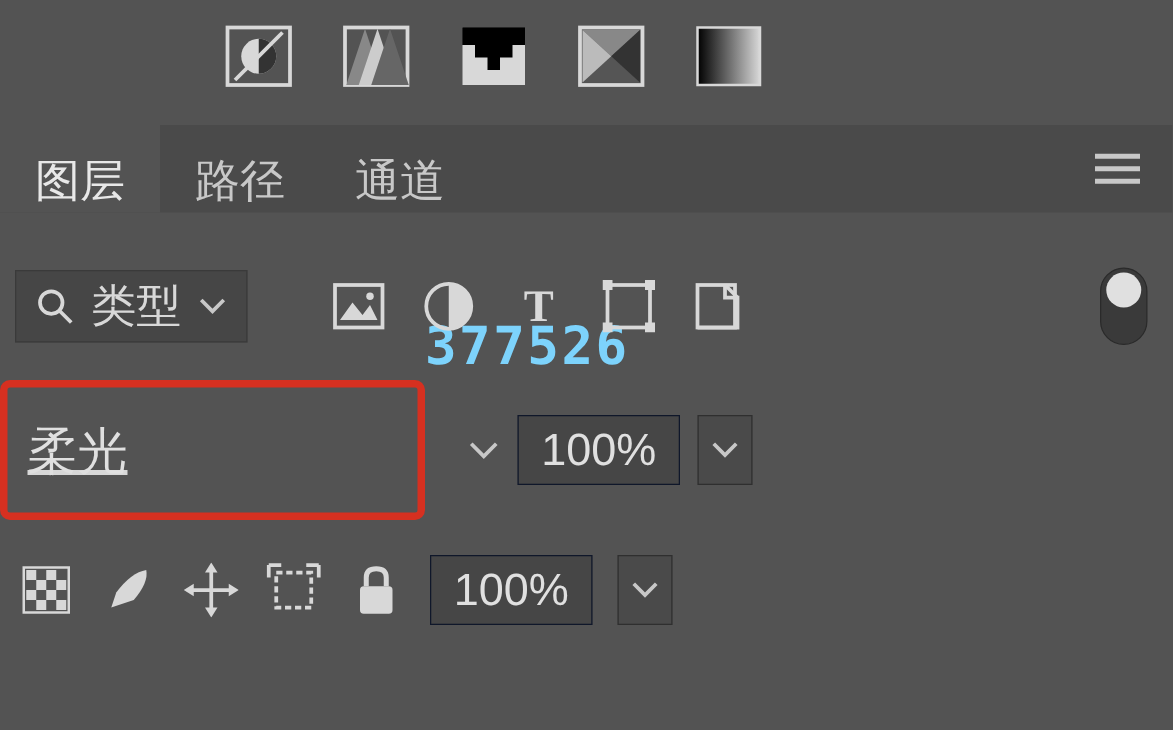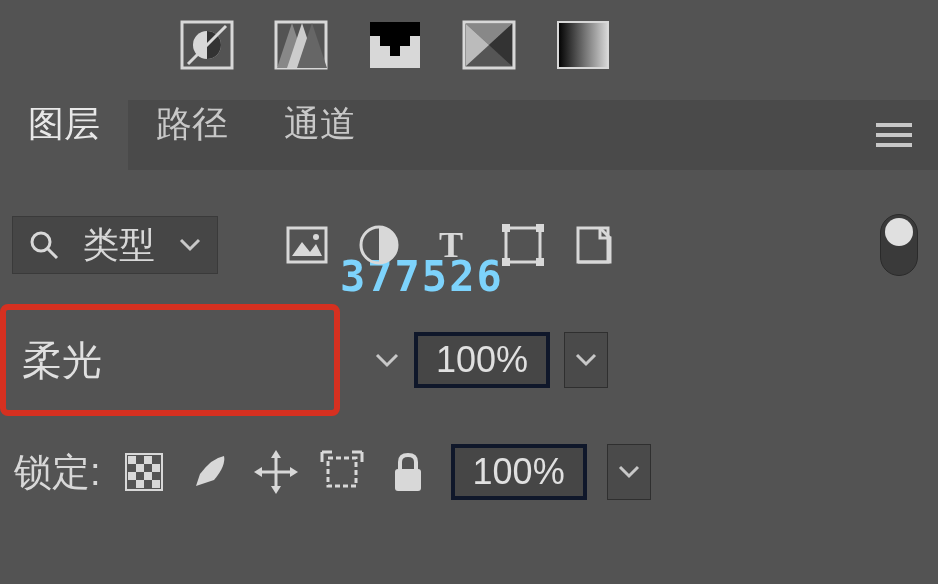--- a/index.html
+++ b/index.html
@@ -28,21 +28,21 @@
     .tabs {
       display: flex;
       align-items: center;
       height: 70px;
       background: #4a4a4a;
     }
     .tab {
       padding: 0 28px;
       height: 100%;
       display: flex;
-      align-items: flex-start;
+      align-items: flex-end;
       font-size: 36px;
       color: #c8c8c8;
       cursor: pointer;
     }
     .tab.active {
       background: #535353;
       color: #e8e8e8;
     }
     .tab-spacer { flex: 1; }
     .panel-menu {
@@ -70,21 +70,21 @@
       padding: 44px 12px 0 12px;
       gap: 22px;
       position: relative;
       z-index: 2;
     }
     .type-filter {
       display: flex;
       align-items: center;
       background: #464646;
       padding: 8px 16px;
-      gap: 24px;
+      gap: 14px;
       height: 58px;
       border: 1px solid #3a3a3a;
     }
     .type-filter-text {
       font-size: 36px;
       color: #d8d8d8;
     }
     .filter-icon-btn {
       display: flex;
       align-items: center;
@@ -120,20 +120,21 @@
     }
     .blend-highlight {
       border: 6px solid #d63020;
       border-radius: 8px;
       padding: 6px 8px;
       margin-left: 0;
       display: flex;
       align-items: center;
       width: 340px;
       height: 112px;
+      text-decoration: underline;
     }
     .blend-dropdown {
       display: flex;
       align-items: center;
       width: 100%;
       padding: 0 8px;
       height: 100%;
     }
     .blend-text {
       font-size: 40px;
@@ -144,21 +145,21 @@
       display: flex;
       align-items: center;
     }
     .opacity-label {
       font-size: 38px;
       color: #d8d8d8;
       margin-left: 22px;
     }
     .value-box {
       background: #464646;
-      border: 4px solid #0f172a;
+      border: 1px solid #0f172a;
       padding: 6px 18px;
       font-size: 36px;
       color: #e0e0e0;
       height: 56px;
       display: flex;
       align-items: center;
       min-width: 120px;
     }
     .chevron-btn {
       background: #4a4a4a;
@@ -329,21 +330,20 @@
     <span>100%</span>
   </div>
   <div class="chevron-btn">
     <svg width="22" height="14" viewBox="0 0 22 14">
       <polyline points="2,2 11,11 20,2" fill="none" stroke="#c8c8c8" stroke-width="3"></polyline>
     </svg>
   </div>
 </div>
 
 <div class="lock-row">
-  <span class="lock-label">锁定:</span>
   <div class="lock-icon-btn">
     <svg width="40" height="40" viewBox="0 0 40 40">
       <rect x="2" y="2" width="36" height="36" fill="none" stroke="#d8d8d8" stroke-width="2"></rect>
       <rect x="4" y="4" width="8" height="8" fill="#d8d8d8"></rect>
       <rect x="20" y="4" width="8" height="8" fill="#d8d8d8"></rect>
       <rect x="12" y="12" width="8" height="8" fill="#d8d8d8"></rect>
       <rect x="28" y="12" width="8" height="8" fill="#d8d8d8"></rect>
       <rect x="4" y="20" width="8" height="8" fill="#d8d8d8"></rect>
       <rect x="20" y="20" width="8" height="8" fill="#d8d8d8"></rect>
       <rect x="12" y="28" width="8" height="8" fill="#d8d8d8"></rect>

